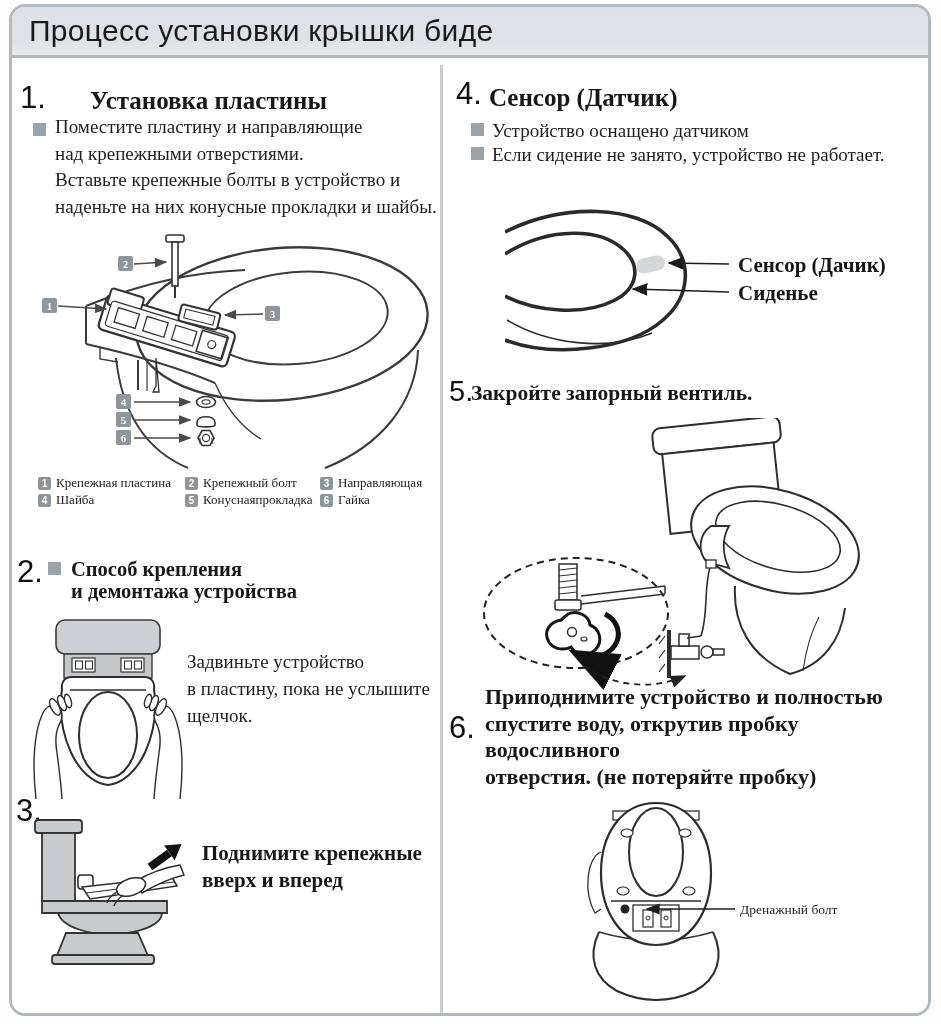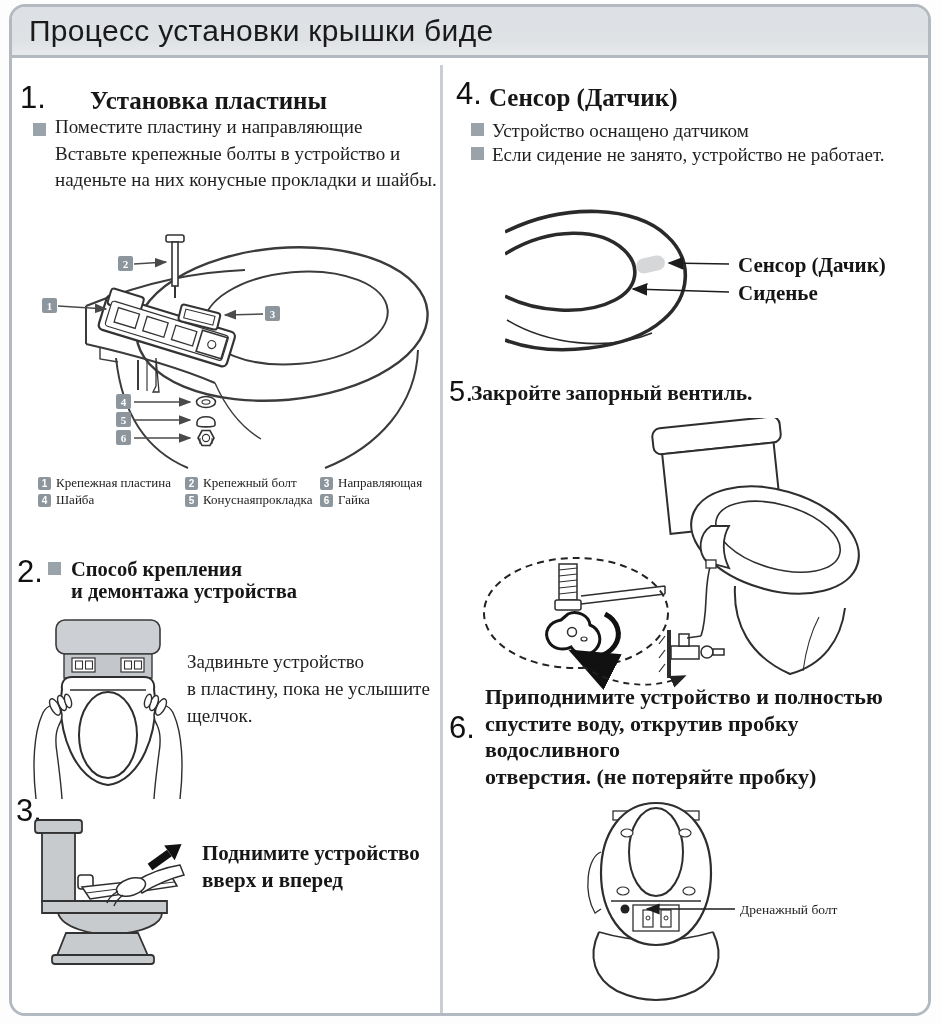--- a/index.html
+++ b/index.html
@@ -34,20 +34,21 @@
     <div class="title">Процесс установки крышки биде</div>
   </div>
   <div class="content">
     <div class="divider"></div>
 
     <div class="abs stepnum" style="left:8px; top:17px;">1.</div>
     <div class="abs h-serif" style="left:45px; top:22px; font-size:25px;margin-left:33px;">Установка пластины</div>
     <span class="abs bullet-sq" style="left:21px; top:58px;"></span>
     <div class="abs" style="left:43px; top:49px;">
       <div class="body-line">Поместите пластину и направляющие</div>
+      <div class="body-line">над крепежными отверстиями.</div>
       <div class="body-line">Вставьте крепежные болты в устройство и</div>
       <div class="body-line">наденьте на них конусные прокладки и шайбы.</div>
     </div>
 
     <svg class="abs" style="left:8px; top:163px;" width="420" height="242" viewBox="0 0 420 242">
       <defs>
         <marker id="ar1" markerWidth="9" markerHeight="8" refX="8" refY="3.5" orient="auto">
           <path d="M0,0 L9,3.5 L0,7 Z" fill="#4a4a4a"></path>
         </marker>
       </defs>
@@ -213,21 +214,21 @@
         <path d="M 88,86 C 82,90 78,94 77,98" fill="none"></path>
         <path d="M 93,90 C 88,94 85,98 84,101" fill="none"></path>
       </g>
       <g transform="translate(120,62) rotate(-36)">
         <rect x="0" y="-4" width="24" height="8" fill="#111"></rect>
         <polygon points="24,-9 39,0 24,9" fill="#111"></polygon>
       </g>
     </svg>
 
     <div class="abs h-serif" style="left:190px; top:775px; font-size:21px; line-height:27px;">
-      <div>Поднимите устройство</div>
+      <div>Поднимите крепежные</div>
       <div>вверх и вперед</div>
     </div>
 
     <div class="abs stepnum" style="left:444px; top:13px;">4.</div>
     <div class="abs h-serif" style="left:477px; top:19px; font-size:25px;">Сенсор (Датчик)</div>
     <span class="abs bullet-sq" style="left:459px; top:58px;"></span>
     <div class="abs body-line" style="left:480px; top:53px;">Устройство оснащено датчиком</div>
     <span class="abs bullet-sq" style="left:459px; top:82px;"></span>
     <div class="abs body-line" style="left:480px; top:77px;">Если сидение не занято, устройство не работает.</div>
 

